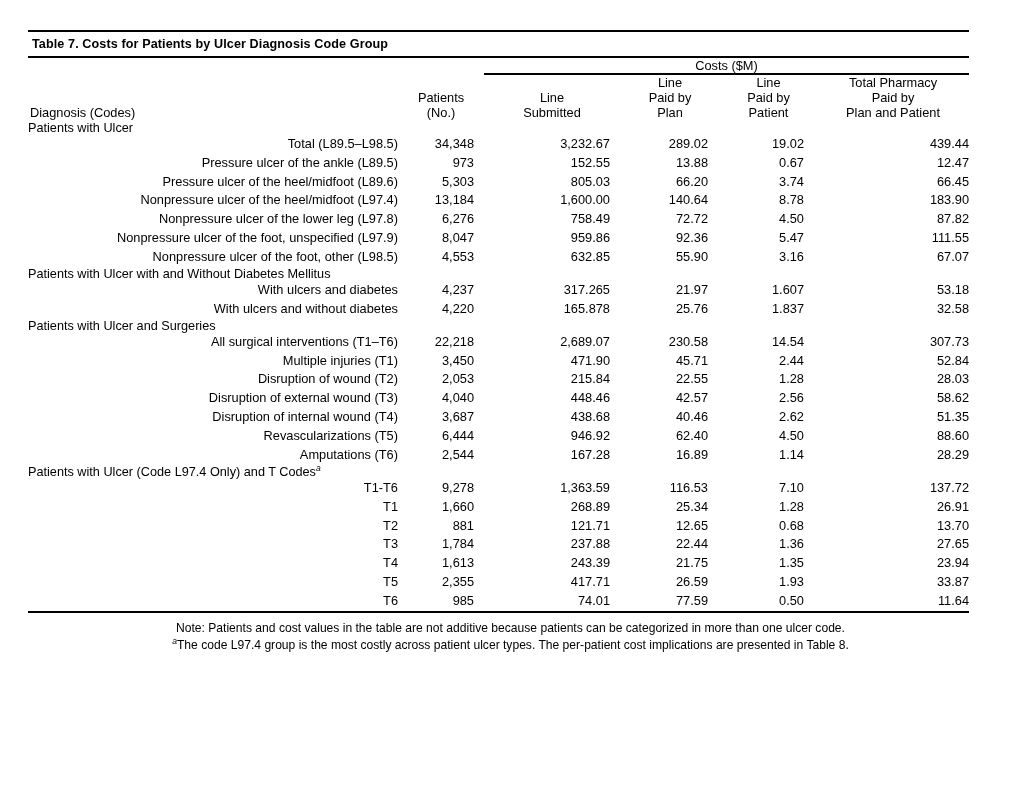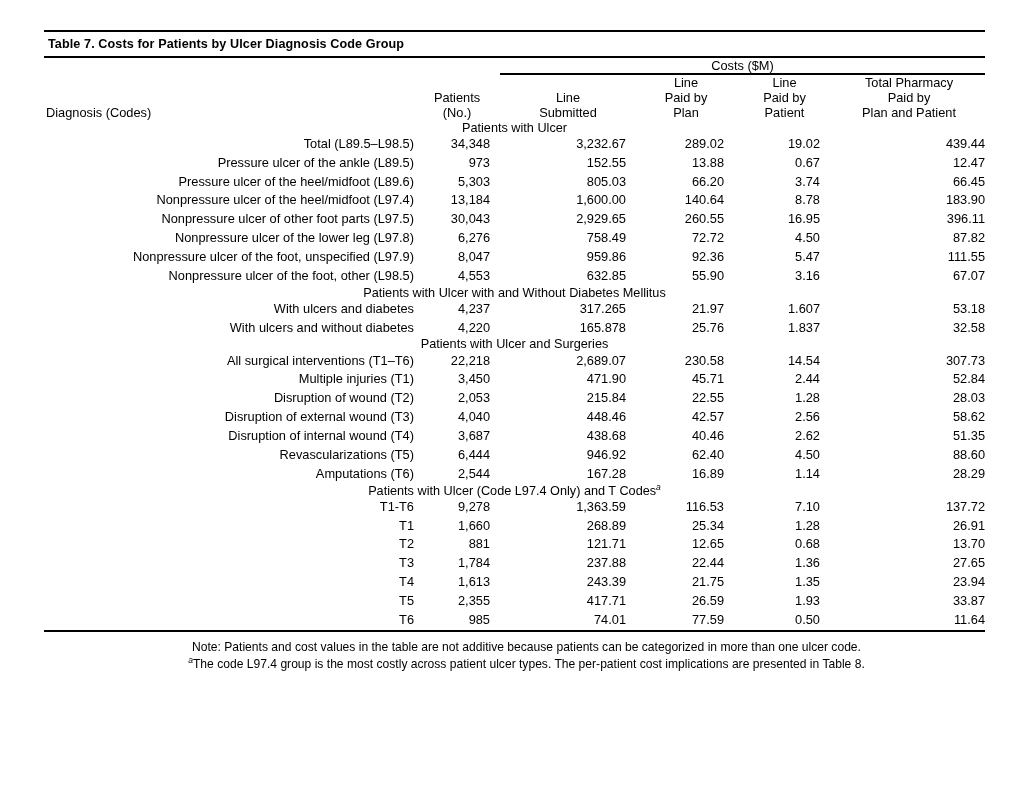--- a/index.html
+++ b/index.html
@@ -10,21 +10,21 @@
   body {
     width: 1024px;
     height: 804px;
     font-family: "Liberation Sans", sans-serif;
     color: #000000;
     -webkit-font-smoothing: antialiased;
   }
 
   #table-wrap {
     position: absolute;
-    left: 44px;
+    left: 28px;
     top: 30px;
     width: 941px;
   }
 
   
   .rule-thick { border-top: 2.5px solid #000; height: 0; font-size: 0; line-height: 0; }
 
   
   .caption {
     font-size: 12.6px;
@@ -69,21 +69,20 @@
     padding-bottom: 4px;
     padding-top: 7px;
   }
   .colhead.diag {
     text-align: left;
     padding-left: 2px;
   }
 
   
   .section-band td {
-    text-align: center;
     font-weight: bold;
     font-size: 12.7px;
     padding: 2px 0 2px 0;
   }
   .section-band .band-inner { display: block; }
   sup.fn { font-size: 8.6px; vertical-align: super; line-height: 0; font-style: italic; }
 
   
   tr.drow td { padding: 1.2px 0 1.2px 0; line-height: 1.29; }
   td.lbl { text-align: right; padding-left: 2px; white-space: nowrap; }
@@ -200,28 +199,20 @@
         </tr>
         <tr class="drow">
           <td class="lbl">Nonpressure ulcer of the heel/midfoot (L97.4)</td>
           <td class="num pat">13,184</td>
           <td class="num sub">1,600.00</td>
           <td class="num plan">140.64</td>
           <td class="num pt">8.78</td>
           <td class="num ph">183.90</td>
         </tr>
         <tr class="drow">
-          <td class="lbl">Nonpressure ulcer of other foot parts (L97.5)</td>
-          <td class="num pat">30,043</td>
-          <td class="num sub">2,929.65</td>
-          <td class="num plan">260.55</td>
-          <td class="num pt">16.95</td>
-          <td class="num ph">396.11</td>
-        </tr>
-        <tr class="drow">
           <td class="lbl">Nonpressure ulcer of the lower leg (L97.8)</td>
           <td class="num pat">6,276</td>
           <td class="num sub">758.49</td>
           <td class="num plan">72.72</td>
           <td class="num pt">4.50</td>
           <td class="num ph">87.82</td>
         </tr>
         <tr class="drow">
           <td class="lbl">Nonpressure ulcer of the foot, unspecified (L97.9)</td>
           <td class="num pat">8,047</td>

